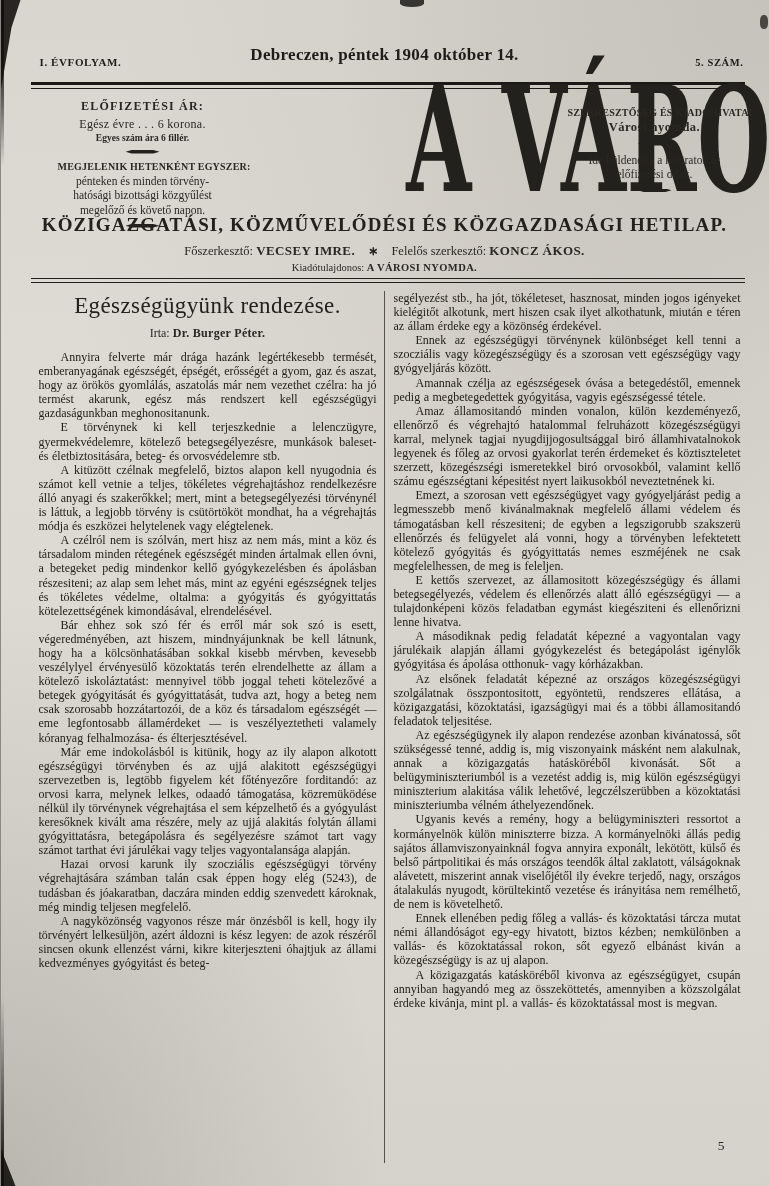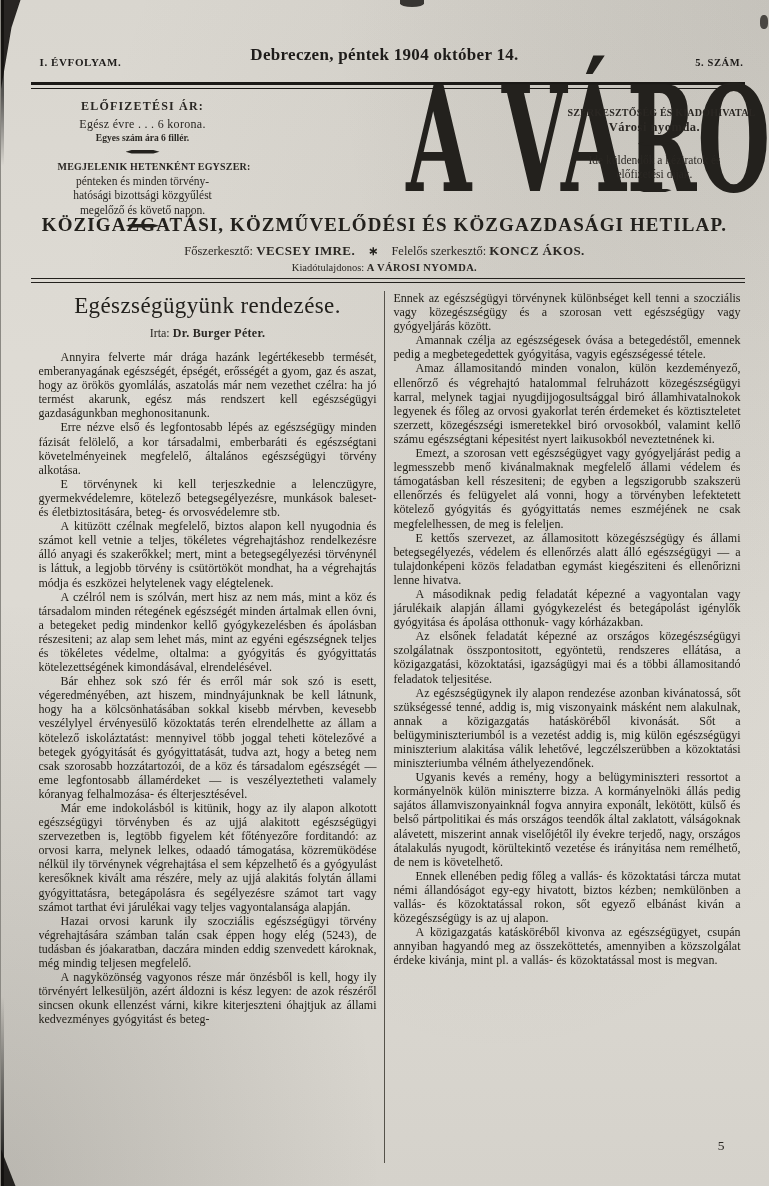--- a/index.html
+++ b/index.html
@@ -126,31 +126,31 @@
 
   <div class="columns">
     <div class="col col-left">
       <div class="article-title">Egészségügyünk rendezése.</div>
       <div class="byline">
         <span>Irta:</span>
         <span class="nm">Dr. Burger Péter.</span>
       </div>
       <div>
           <p class="para">Annyira felverte már drága hazánk legértékesebb termését, emberanyagának egészségét, épségét, erősségét a gyom, gaz és aszat, hogy az örökös gyomlálás, aszatolás már nem vezethet czélra: ha jó termést akarunk, egész más rendszert kell egészségügyi gazdaságunkban meghonositanunk.</p>
-          <p class="para">Erre nézve első és legfontosabb lépés az egészségügy minden fázisát felölelő, a kor társadalmi, emberbaráti és egészségtani követelményeinek megfelelő, általános egészségügyi törvény alkotása.</p>
           <p class="para">E törvénynek ki kell terjeszkednie a lelenczügyre, gyermekvédelemre, kötelező betegsegélyezésre, munkások baleset- és életbiztositására, beteg- és orvosvédelemre stb.</p>
           <p class="para">A kitüzött czélnak megfelelő, biztos alapon kell nyugodnia és számot kell vetnie a teljes, tökéletes végrehajtáshoz rendelkezésre álló anyagi és szakerőkkel; mert, mint a betegsegélyezési törvénynél is láttuk, a legjobb törvény is csütörtököt mondhat, ha a végrehajtás módja és eszközei helytelenek vagy elégtelenek.</p>
           <p class="para">A czélról nem is szólván, mert hisz az nem más, mint a köz és társadalom minden rétegének egészségét minden ártalmak ellen óvni, a betegeket pedig mindenkor kellő gyógykezelésben és ápolásban részesiteni; az alap sem lehet más, mint az egyéni egészségnek teljes és tökéletes védelme, oltalma: a gyógyitás és gyógyittatás kötelezettségének kimondásával, elrendelésével.</p>
           <p class="para">Bár ehhez sok szó fér és erről már sok szó is esett, végeredményében, azt hiszem, mindnyájunknak be kell látnunk, hogy ha a kölcsönhatásában sokkal kisebb mérvben, kevesebb veszélylyel érvényesülő közoktatás terén elrendelhette az állam a kötelező iskoláztatást: mennyivel több joggal teheti kötelezővé a betegek gyógyitását és gyógyittatását, tudva azt, hogy a beteg nem csak szorosabb hozzátartozói, de a köz és társadalom egészségét — eme legfontosabb államérdeket — is veszélyeztetheti valamely kóranyag felhalmozása- és élterjesztésével.</p>
           <p class="para">Már eme indokolásból is kitünik, hogy az ily alapon alkotott egészségügyi törvényben és az ujjá alakitott egészségügyi szervezetben is, legtöbb figyelem két főtényezőre forditandó: az orvosi karra, melynek lelkes, odaadó támogatása, közremüködése nélkül ily törvénynek végrehajtása el sem képzelhető és a gyógyulást keresőknek kivált ama részére, mely az ujjá alakitás folytán állami gyógyittatásra, betegápolásra és segélyezésre számot tart vagy számot tarthat évi járulékai vagy teljes vagyontalansága alapján.</p>
           <p class="para">Hazai orvosi karunk ily szocziális egészségügyi törvény végrehajtására számban talán csak éppen hogy elég (5243), de tudásban és jóakaratban, daczára minden eddig szenvedett károknak, még mindig teljesen megfelelő.</p>
           <p class="para">A nagyközönség vagyonos része már önzésből is kell, hogy ily törvényért lelkesüljön, azért áldozni is kész legyen: de azok részéről sincsen okunk ellenzést várni, kikre kiterjeszteni óhajtjuk az állami kedvezményes gyógyitást és beteg-</p>
         </div>
     </div>
     <div class="col col-right">
+        <p class="para">segélyezést stb., ha jót, tökéleteset, hasznosat, minden jogos igényeket kielégitőt alkotunk, mert hiszen csak ilyet alkothatunk, miután e téren az állam érdeke egy a közönség érdekével.</p>
         <p class="para">Ennek az egészségügyi törvénynek különbséget kell tenni a szocziális vagy közegészségügy és a szorosan vett egészségügy vagy gyógyeljárás között.</p>
         <p class="para">Amannak czélja az egészségesek óvása a betegedéstől, emennek pedig a megbetegedettek gyógyitása, vagyis egészségessé tétele.</p>
         <p class="para">Amaz államositandó minden vonalon, külön kezdeményező, ellenőrző és végrehajtó hatalommal felruházott közegészségügyi karral, melynek tagjai nyugdijjogosultsággal biró államhivatalnokok legyenek és főleg az orvosi gyakorlat terén érdemeket és köztiszteletet szerzett, közegészségi ismeretekkel biró orvosokból, valamint kellő számu egészségtani képesitést nyert laikusokból neveztetnének ki.</p>
         <p class="para">Emezt, a szorosan vett egészségügyet vagy gyógyeljárást pedig a legmesszebb menő kivánalmaknak megfelelő állami védelem és támogatásban kell részesiteni; de egyben a legszigorubb szakszerü ellenőrzés és felügyelet alá vonni, hogy a törvényben lefektetett kötelező gyógyitás és gyógyittatás nemes eszméjének ne csak megfelelhessen, de meg is feleljen.</p>
         <p class="para">E kettős szervezet, az államositott közegészségügy és állami betegsegélyezés, védelem és ellenőrzés alatt álló egészségügyi — a tulajdonképeni közös feladatban egymást kiegésziteni és ellenőrizni lenne hivatva.</p>
         <p class="para">A másodiknak pedig feladatát képezné a vagyontalan vagy járulékaik alapján állami gyógykezelést és betegápolást igénylők gyógyitása és ápolása otthonuk- vagy kórházakban.</p>
         <p class="para">Az elsőnek feladatát képezné az országos közegészségügyi szolgálatnak összpontositott, egyöntetü, rendszeres ellátása, a közigazgatási, közoktatási, igazságügyi mai és a többi államositandó feladatok teljesitése.</p>
         <p class="para">Az egészségügynek ily alapon rendezése azonban kivánatossá, sőt szükségessé tenné, addig is, mig viszonyaink másként nem alakulnak, annak a közigazgatás hatásköréből kivonását. Sőt a belügyminiszteriumból is a vezetést addig is, mig külön egészségügyi miniszterium alakitása válik lehetővé, legczélszerübben a közoktatási miniszteriumba vélném áthelyezendőnek.</p>
         <p class="para">Ugyanis kevés a remény, hogy a belügyminiszteri ressortot a kormányelnök külön miniszterre bizza. A kormányelnöki állás pedig sajátos államviszonyainknál fogva annyira exponált, lekötött, külső és belső pártpolitikai és más országos teendők által zaklatott, válságoknak alávetett, miszerint annak viselőjétől ily évekre terjedő, nagy, országos átalakulás nyugodt, körültekintő vezetése és irányitása nem remélhető, de nem is követelhető.</p>
         <p class="para">Ennek ellenében pedig főleg a vallás- és közoktatási tárcza mutat némi állandóságot egy-egy hivatott, biztos kézben; nemkülönben a vallás- és közoktatással rokon, sőt egyező elbánást kiván a közegészségügy is az uj alapon.</p>

